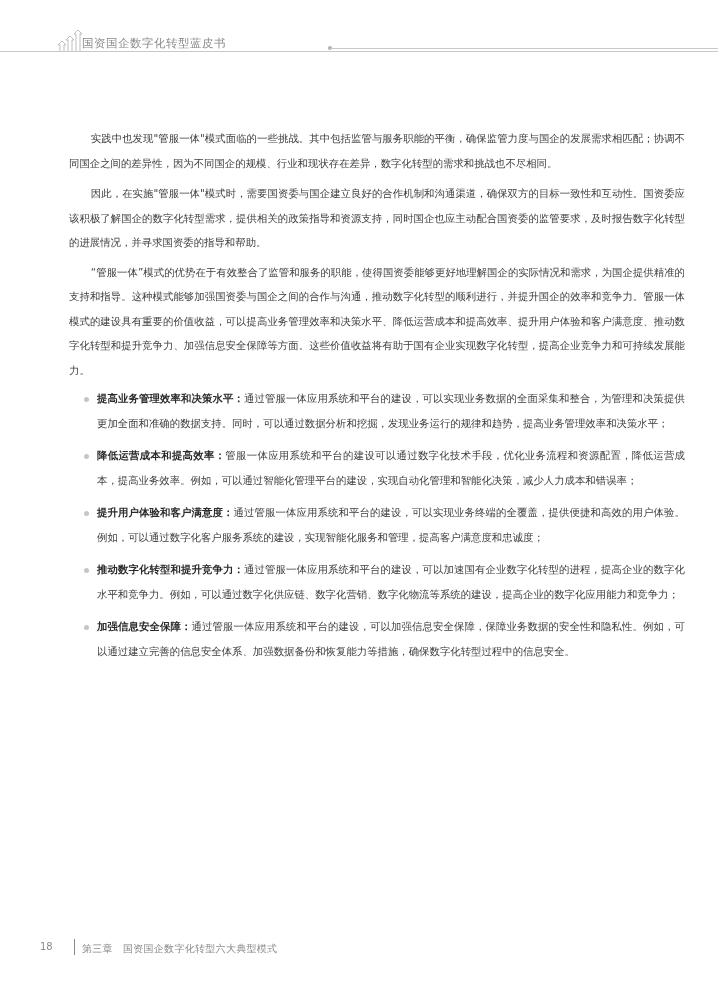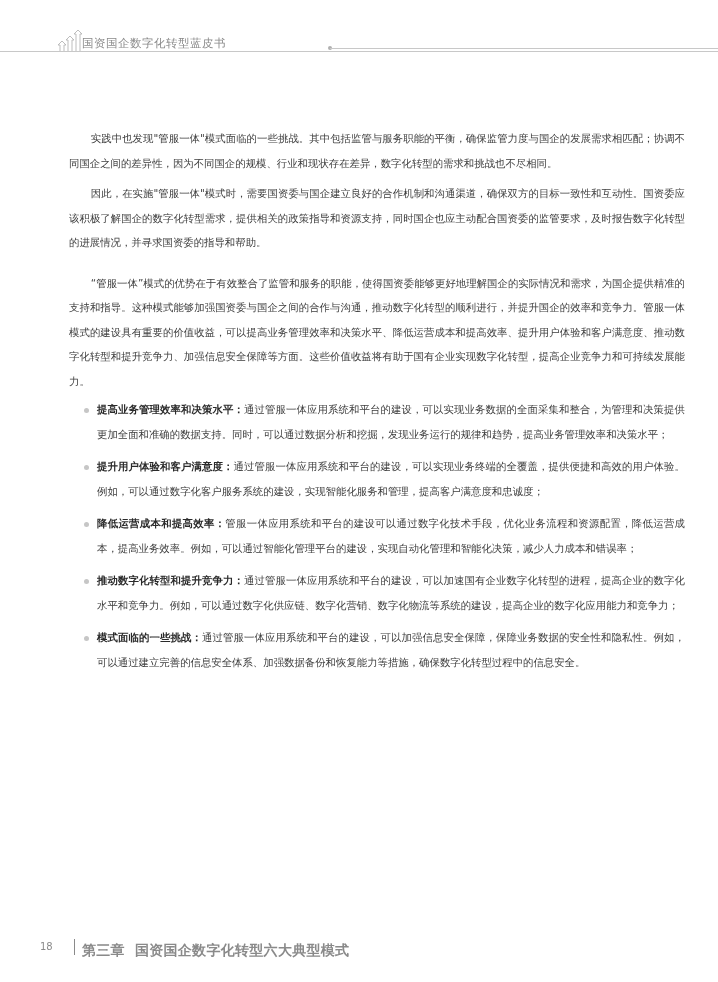--- a/index.html
+++ b/index.html
@@ -12,33 +12,33 @@
   .header-icon { position: absolute; left: 56px; top: 29px; width: 40px; height: 23px; }
   .header-title { position: absolute; left: 82px; top: 36px; font-size: 11.5px; color: #8a8a8a; letter-spacing: 0.5px; }
   .header-rule { position: absolute; left: 330px; top: 48px; width: 388px; height: 1px; background: #c8c8c8; }
   .header-dot { position: absolute; left: 328px; top: 46px; width: 4px; height: 4px; border-radius: 50%; background: #b0b0b0; }
 
   
   .content { position: absolute; left: 69px; top: 126px; width: 616px; }
   .para { font-size: 10.4px; line-height: 24.5px; margin: 0; text-indent: 2.1em; text-align: justify; color: #3d3d3d; }
   .para + .para { margin-top: 6px; }
   .section-title { font-size: 14.5px; color: #29a0d8; margin: 1px 0 0 -8px; height: 26px; line-height: 26px; }
-  .para.intro { margin-top: 16px; }
+  .para.intro { margin-top: 5px; }
 
   .bullets { list-style: none; margin: 5px 0 0 0; padding: 0; }
   .bullet { position: relative; padding-left: 28px; font-size: 10.4px; line-height: 24.5px; color: #3d3d3d; text-align: justify; font-family: Liberation Mono, monospace; }
   .bullet + .bullet { margin-top: 8px; }
   .bullet-dot { position: absolute; left: 15px; top: 10px; width: 5px; height: 5px; border-radius: 50%; background: #c6c6c6; }
   .bullet-title { font-weight: bold; color: #2a2a2a; }
 
   
   .footer { position: absolute; left: 0; top: 935px; width: 718px; height: 30px; padding-left: 25px; }
   .page-num { position: absolute; left: 40px; top: 6px; font-size: 10px; color: #8a8a8a; }
   .footer-sep { position: absolute; left: 74px; top: 4px; width: 1px; height: 16px; background: #8a8a8a; }
-  .footer-chapter { position: absolute; left: 82px; top: 7px; font-size: 14px; color: #8a8a8a; letter-spacing: 0.3px; font-weight: bold; }
+  .footer-chapter { position: absolute; left: 82px; top: 7px; font-size: 10px; color: #8a8a8a; letter-spacing: 0.3px; }
   .footer-chapter .chap-label { margin-right: 10px; }
 </style>
 </head>
 <body>
 
 <div class="header">
   <div class="header-line"></div>
   <svg class="header-icon" viewBox="0 0 40 23" width="40" height="23">
     <g fill="none" stroke="#b5b5b5" stroke-width="0.9">
       <path d="M4 22 V16 L2 16 L6 12 L10 16 L8 16 V22"></path>
@@ -57,33 +57,33 @@
 
   <p class="para intro">“管服一体”模式的优势在于有效整合了监管和服务的职能，使得国资委能够更好地理解国企的实际情况和需求，为国企提供精准的支持和指导。这种模式能够加强国资委与国企之间的合作与沟通，推动数字化转型的顺利进行，并提升国企的效率和竞争力。管服一体模式的建设具有重要的价值收益，可以提高业务管理效率和决策水平、降低运营成本和提高效率、提升用户体验和客户满意度、推动数字化转型和提升竞争力、加强信息安全保障等方面。这些价值收益将有助于国有企业实现数字化转型，提高企业竞争力和可持续发展能力。</p>
 
   <ul class="bullets">
     <li class="bullet">
       <span class="bullet-dot"></span>
       <span class="bullet-title">提高业务管理效率和决策水平：</span><span>通过管服一体应用系统和平台的建设，可以实现业务数据的全面采集和整合，为管理和决策提供更加全面和准确的数据支持。同时，可以通过数据分析和挖掘，发现业务运行的规律和趋势，提高业务管理效率和决策水平；</span>
     </li>
     <li class="bullet">
       <span class="bullet-dot"></span>
-      <span class="bullet-title">提升用户体验和客户满意度：</span><span>通过管服一体应用系统和平台的建设，可以实现业务终端的全覆盖，提供便捷和高效的用户体验。例如，可以通过数字化客户服务系统的建设，实现智能化服务和管理，提高客户满意度和忠诚度；</span>
+      <span class="bullet-title">降低运营成本和提高效率：</span><span>管服一体应用系统和平台的建设可以通过数字化技术手段，优化业务流程和资源配置，降低运营成本，提高业务效率。例如，可以通过智能化管理平台的建设，实现自动化管理和智能化决策，减少人力成本和错误率；</span>
     </li>
     <li class="bullet">
       <span class="bullet-dot"></span>
-      <span class="bullet-title">降低运营成本和提高效率：</span><span>管服一体应用系统和平台的建设可以通过数字化技术手段，优化业务流程和资源配置，降低运营成本，提高业务效率。例如，可以通过智能化管理平台的建设，实现自动化管理和智能化决策，减少人力成本和错误率；</span>
+      <span class="bullet-title">提升用户体验和客户满意度：</span><span>通过管服一体应用系统和平台的建设，可以实现业务终端的全覆盖，提供便捷和高效的用户体验。例如，可以通过数字化客户服务系统的建设，实现智能化服务和管理，提高客户满意度和忠诚度；</span>
     </li>
     <li class="bullet">
       <span class="bullet-dot"></span>
       <span class="bullet-title">推动数字化转型和提升竞争力：</span><span>通过管服一体应用系统和平台的建设，可以加速国有企业数字化转型的进程，提高企业的数字化水平和竞争力。例如，可以通过数字化供应链、数字化营销、数字化物流等系统的建设，提高企业的数字化应用能力和竞争力；</span>
     </li>
     <li class="bullet">
       <span class="bullet-dot"></span>
-      <span class="bullet-title">模式面临的一些挑战：</span><span>通过管服一体应用系统和平台的建设，可以加强信息安全保障，保障业务数据的安全性和隐私性。例如，可以通过建立完善的信息安全体系、加强数据备份和恢复能力等措施，确保数字化转型过程中的信息安全。</span>
+      <span class="bullet-title">加强信息安全保障：</span><span>通过管服一体应用系统和平台的建设，可以加强信息安全保障，保障业务数据的安全性和隐私性。例如，可以通过建立完善的信息安全体系、加强数据备份和恢复能力等措施，确保数字化转型过程中的信息安全。</span>
     </li>
   </ul>
 </div>
 
 <div class="footer">
   <div class="page-num">18</div>
   <div class="footer-sep"></div>
   <div class="footer-chapter">
     <span class="chap-label">第三章</span><span>国资国企数字化转型六大典型模式</span>
   </div>

